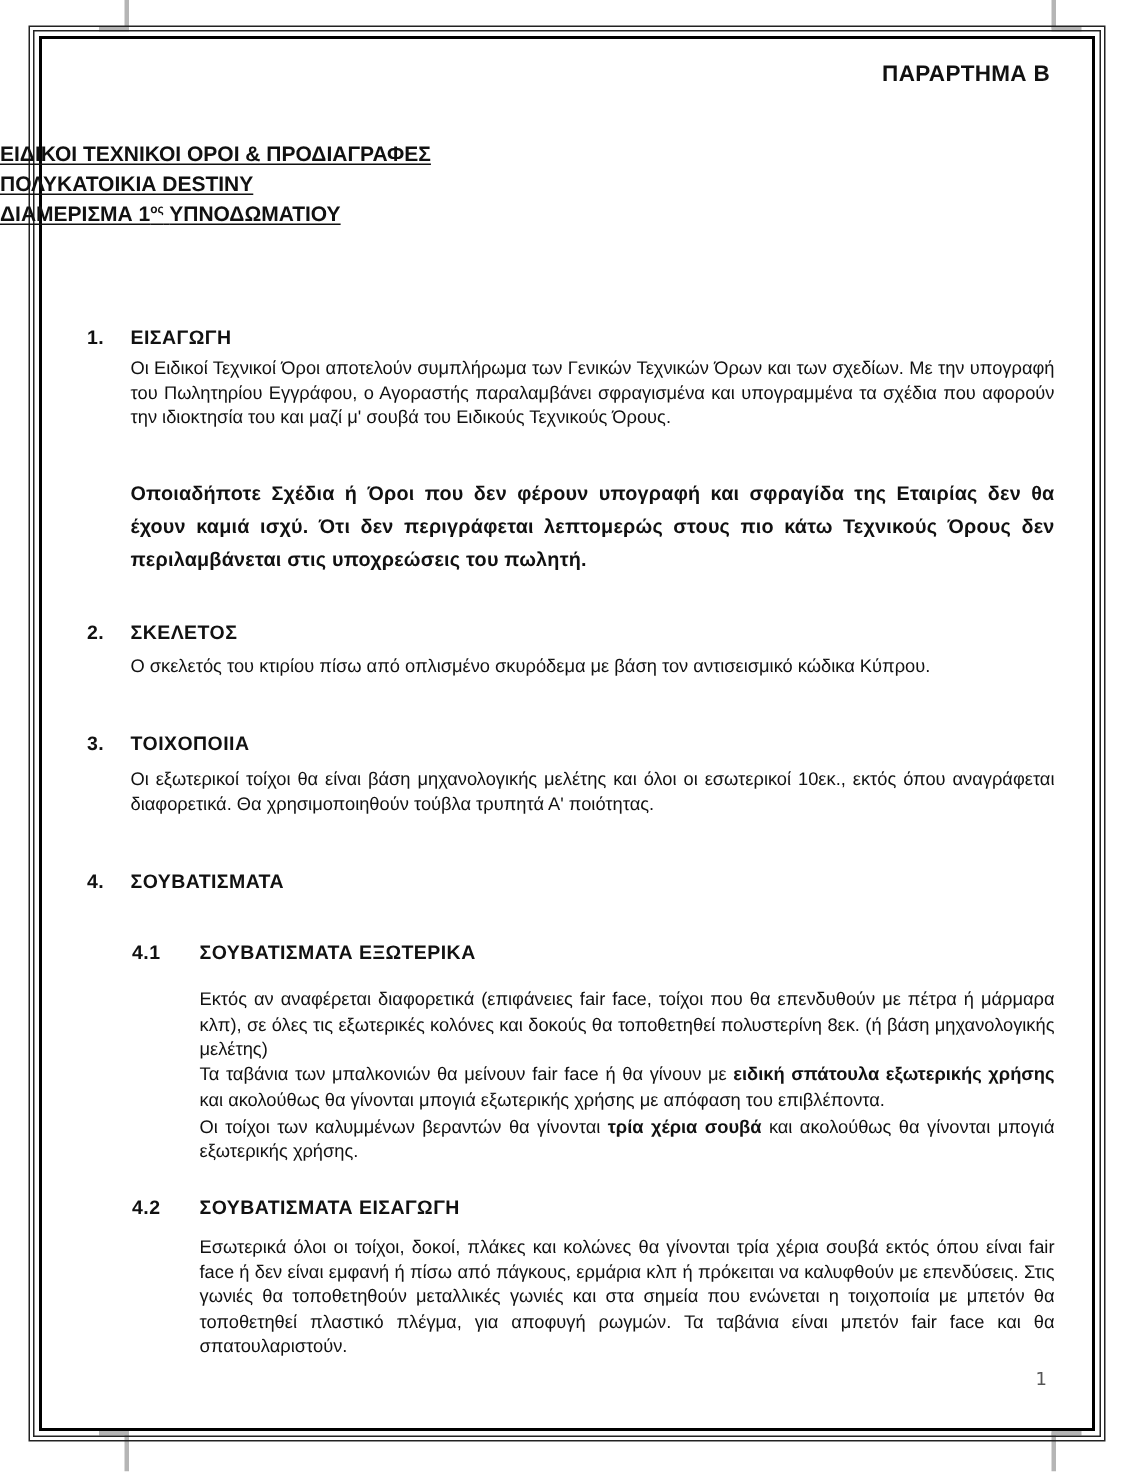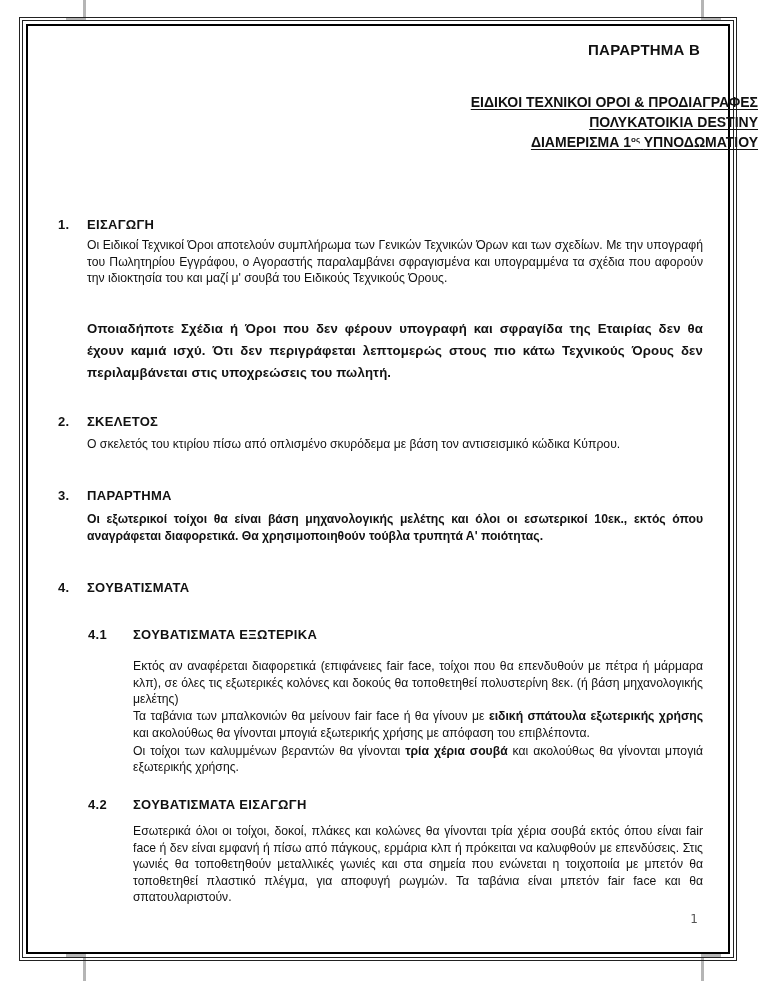--- a/index.html
+++ b/index.html
@@ -6,21 +6,21 @@
   body { width:758px; height:981px; position:relative; overflow:hidden;
          font-family:"Liberation Sans", sans-serif; color:#111; }
   .crop { position:absolute; background:#b5b5b5; }
   .crop.v { width:3px; }
   .crop.h { height:3px; }
   .b1 { position:absolute; left:19px; top:17px; width:718px; height:944px; border:1px solid #222; box-sizing:border-box; }
   .b2 { position:absolute; left:22px; top:20px; width:712px; height:938px; border:1px solid #222; box-sizing:border-box; }
   .b3 { position:absolute; left:26px; top:24px; width:704px; height:930px; border:2px solid #000; box-sizing:border-box; }
   .abs { position:absolute; }
   .appendix { right:58px; top:41px; font-weight:bold; font-size:15px; letter-spacing:0.2px; }
-  .title { left:0; width:758px; text-align:right; font-weight:bold; font-size:14px; text-decoration:underline; text-underline-offset:2px; }
+  .title { left:0; width:758px; text-align:left; font-weight:bold; font-size:14px; text-decoration:underline; text-underline-offset:2px; }
   .title sup { font-size:8px; vertical-align:5px; }
   .h1 { left:58px; font-weight:bold; font-size:13px; letter-spacing:0.3px; }
   .h1 .num { display:inline-block; width:29px; }
   .h2 { left:88px; font-weight:bold; font-size:13px; letter-spacing:0.3px; }
   .h2 .num { display:inline-block; width:45px; }
   .p { font-size:12.2px; line-height:16.5px; text-align:justify; }
   .p1 { left:87px; width:616px; }
   .p2 { left:133px; width:570px; }
   .pb { font-weight:bold; font-size:13.2px; line-height:22px; letter-spacing:0.15px; }
   .pagenum { right:60px; top:912px; font-size:12px; color:#555; font-family:"DejaVu Sans", sans-serif; }
@@ -53,23 +53,23 @@
 </div>
 <div class="abs p p1" style="top:237px;">Οι Ειδικοί Τεχνικοί Όροι αποτελούν συμπλήρωμα των Γενικών Τεχνικών Όρων και των σχεδίων. Με την υπογραφή του Πωλητηρίου Εγγράφου, ο Αγοραστής παραλαμβάνει σφραγισμένα και υπογραμμένα τα σχέδια που αφορούν την ιδιοκτησία του και μαζί μ' σουβά του Ειδικούς Τεχνικούς Όρους.</div>
 <div class="abs p p1 pb" style="top:318px;">Οποιαδήποτε Σχέδια ή Όροι που δεν φέρουν υπογραφή και σφραγίδα της Εταιρίας δεν θα έχουν καμιά ισχύ. Ότι δεν περιγράφεται λεπτομερώς στους πιο κάτω Τεχνικούς Όρους δεν περιλαμβάνεται στις υποχρεώσεις του πωλητή.</div>
 
 <div class="abs h1" style="top:414px;">
   <span class="num">2.</span><span>ΣΚΕΛΕΤΟΣ</span>
 </div>
 <div class="abs p p1" style="top:436px;">Ο σκελετός του κτιρίου πίσω από οπλισμένο σκυρόδεμα με βάση τον αντισεισμικό κώδικα Κύπρου.</div>
 
 <div class="abs h1" style="top:488px;">
-  <span class="num">3.</span><span>ΠΑΡΑΡΤΗΜΑ</span>
+  <span class="num">3.</span><span>ΤΟΙΧΟΠΟΙΙΑ</span>
 </div>
-<div class="abs p p1" style="top:511px;font-weight:bold;">Οι εξωτερικοί τοίχοι θα είναι βάση μηχανολογικής μελέτης και όλοι οι εσωτερικοί 10εκ., εκτός όπου αναγράφεται διαφορετικά.  Θα χρησιμοποιηθούν τούβλα τρυπητά Α' ποιότητας.</div>
+<div class="abs p p1" style="top:511px;">Οι εξωτερικοί τοίχοι θα είναι βάση μηχανολογικής μελέτης και όλοι οι εσωτερικοί 10εκ., εκτός όπου αναγράφεται διαφορετικά.  Θα χρησιμοποιηθούν τούβλα τρυπητά Α' ποιότητας.</div>
 
 <div class="abs h1" style="top:580px;">
   <span class="num">4.</span><span>ΣΟΥΒΑΤΙΣΜΑΤΑ</span>
 </div>
 
 <div class="abs h2" style="top:627px;">
   <span class="num">4.1</span><span>ΣΟΥΒΑΤΙΣΜΑΤΑ ΕΞΩΤΕΡΙΚΑ</span>
 </div>
 <div class="abs p p2" style="top:658px;">
   <div>Εκτός αν αναφέρεται διαφορετικά (επιφάνειες fair face, τοίχοι που θα επενδυθούν με πέτρα ή μάρμαρα κλπ), σε όλες τις εξωτερικές κολόνες και δοκούς θα τοποθετηθεί πολυστερίνη 8εκ. (ή βάση μηχανολογικής μελέτης)</div>

